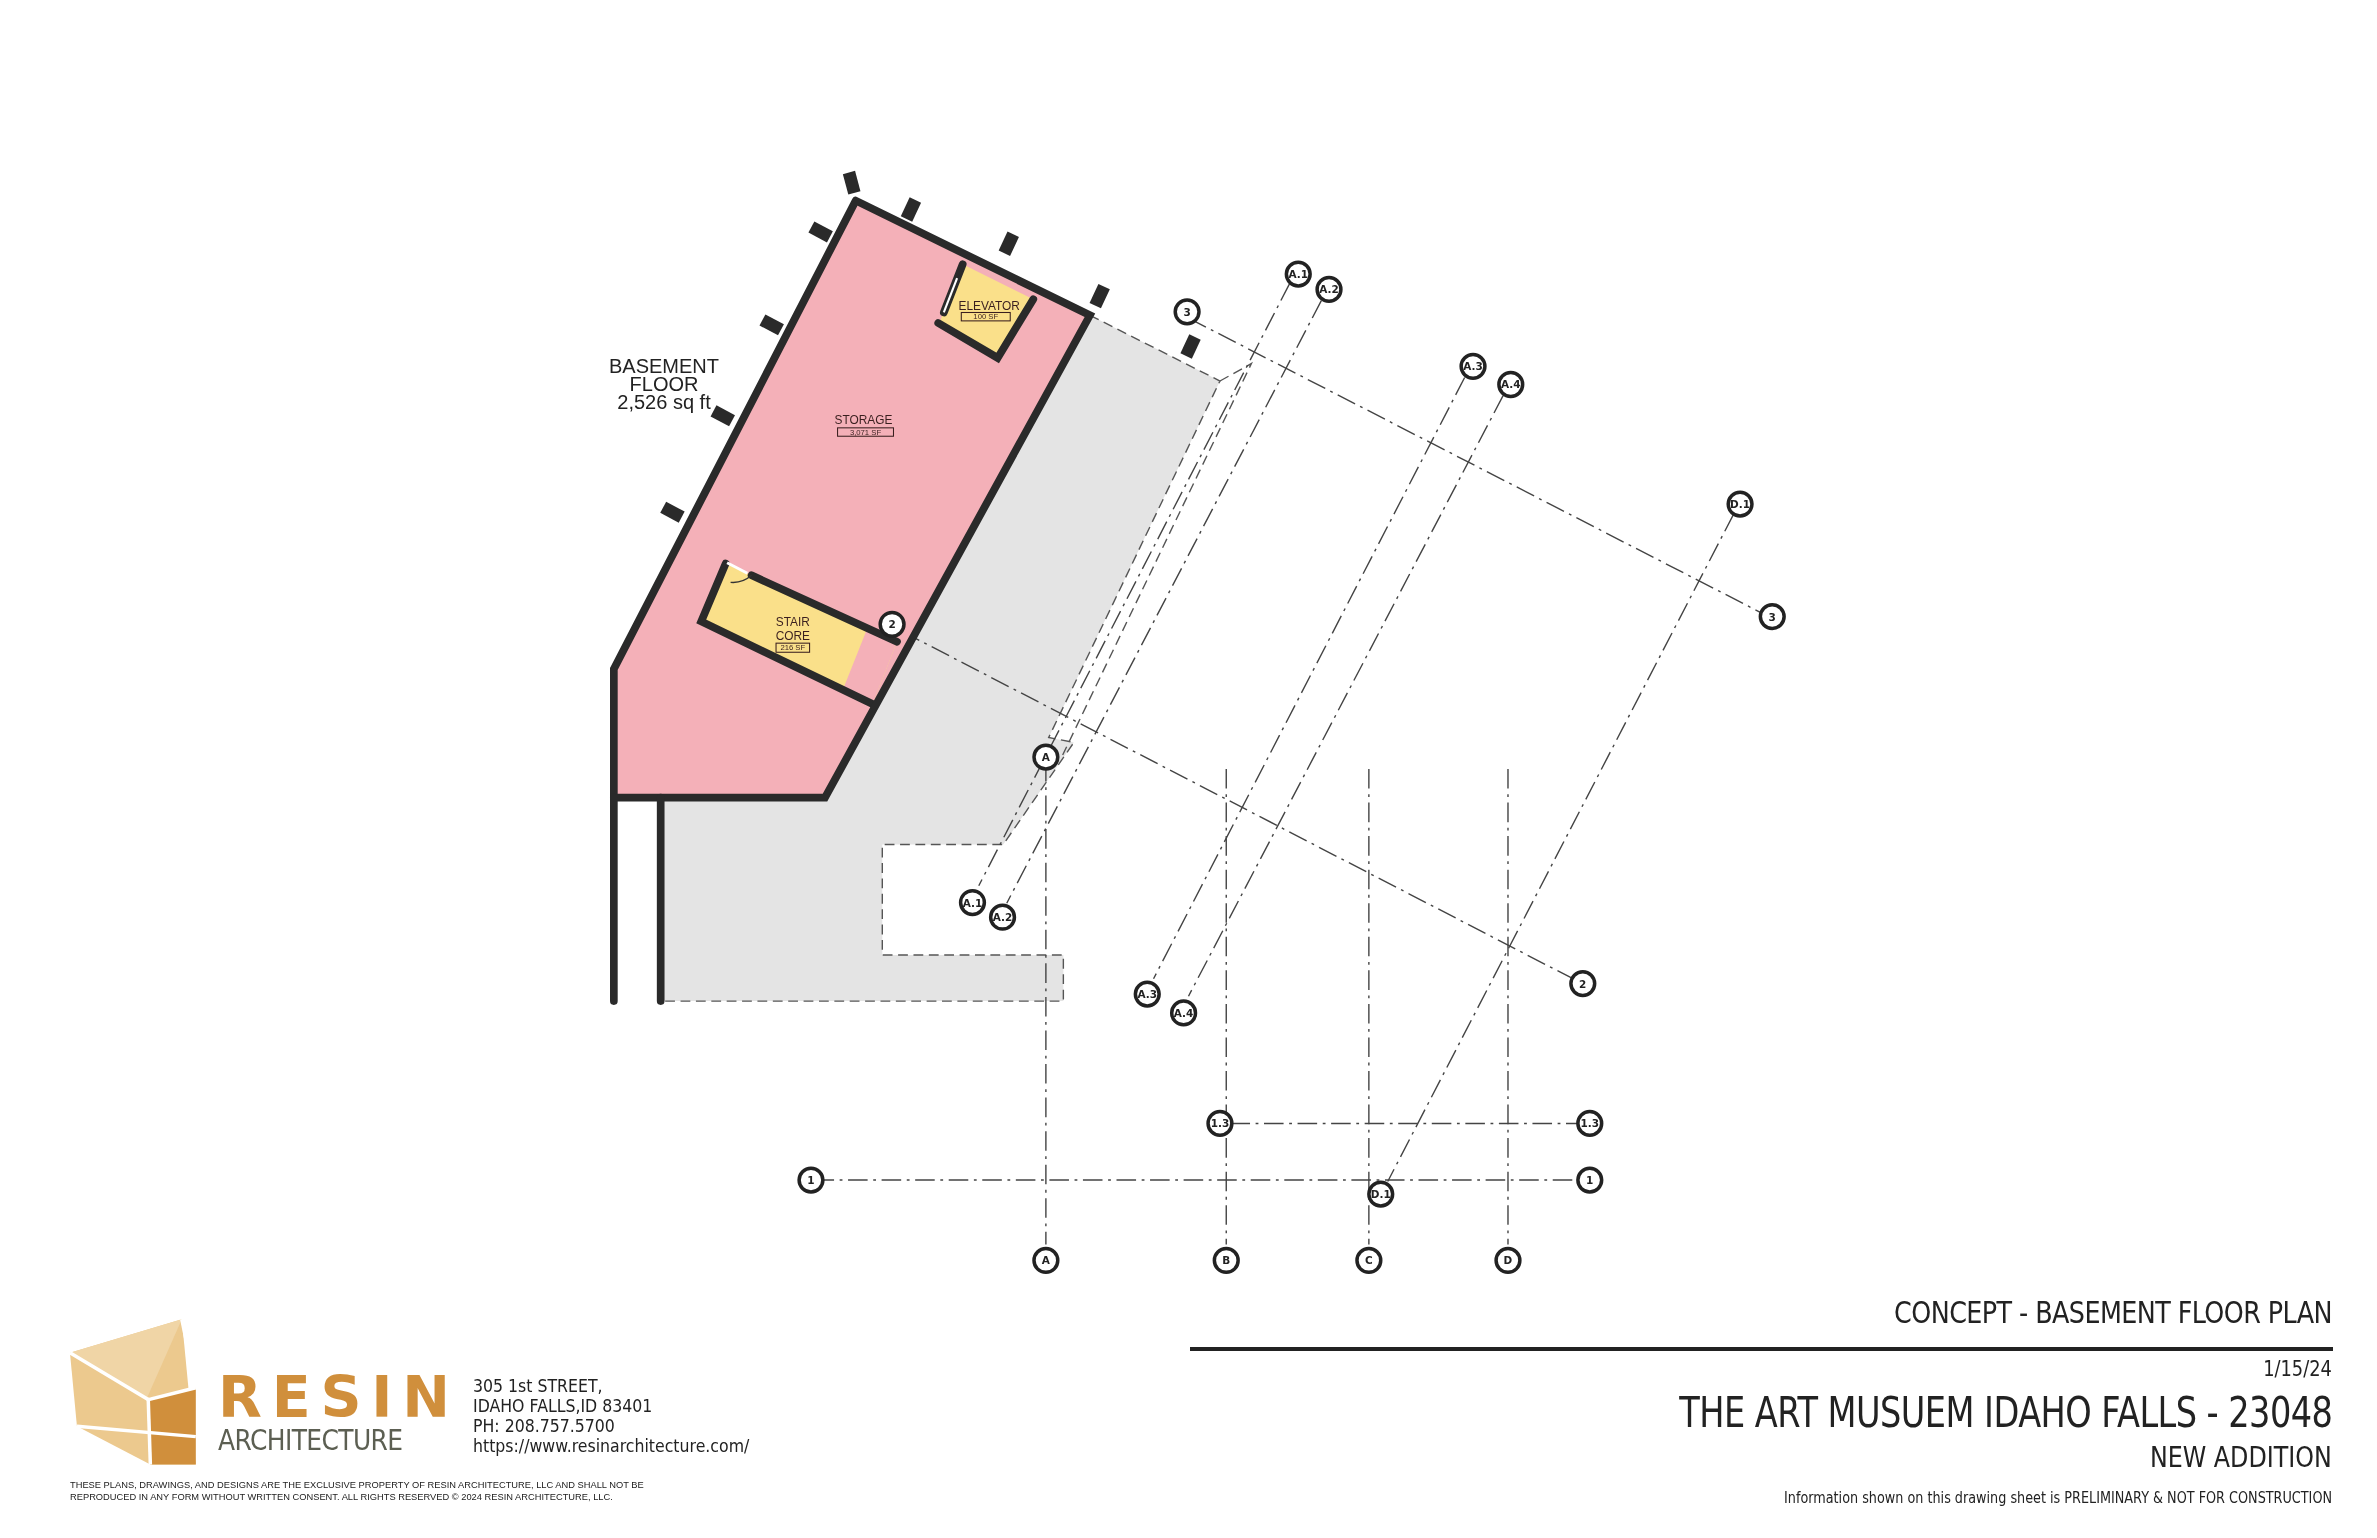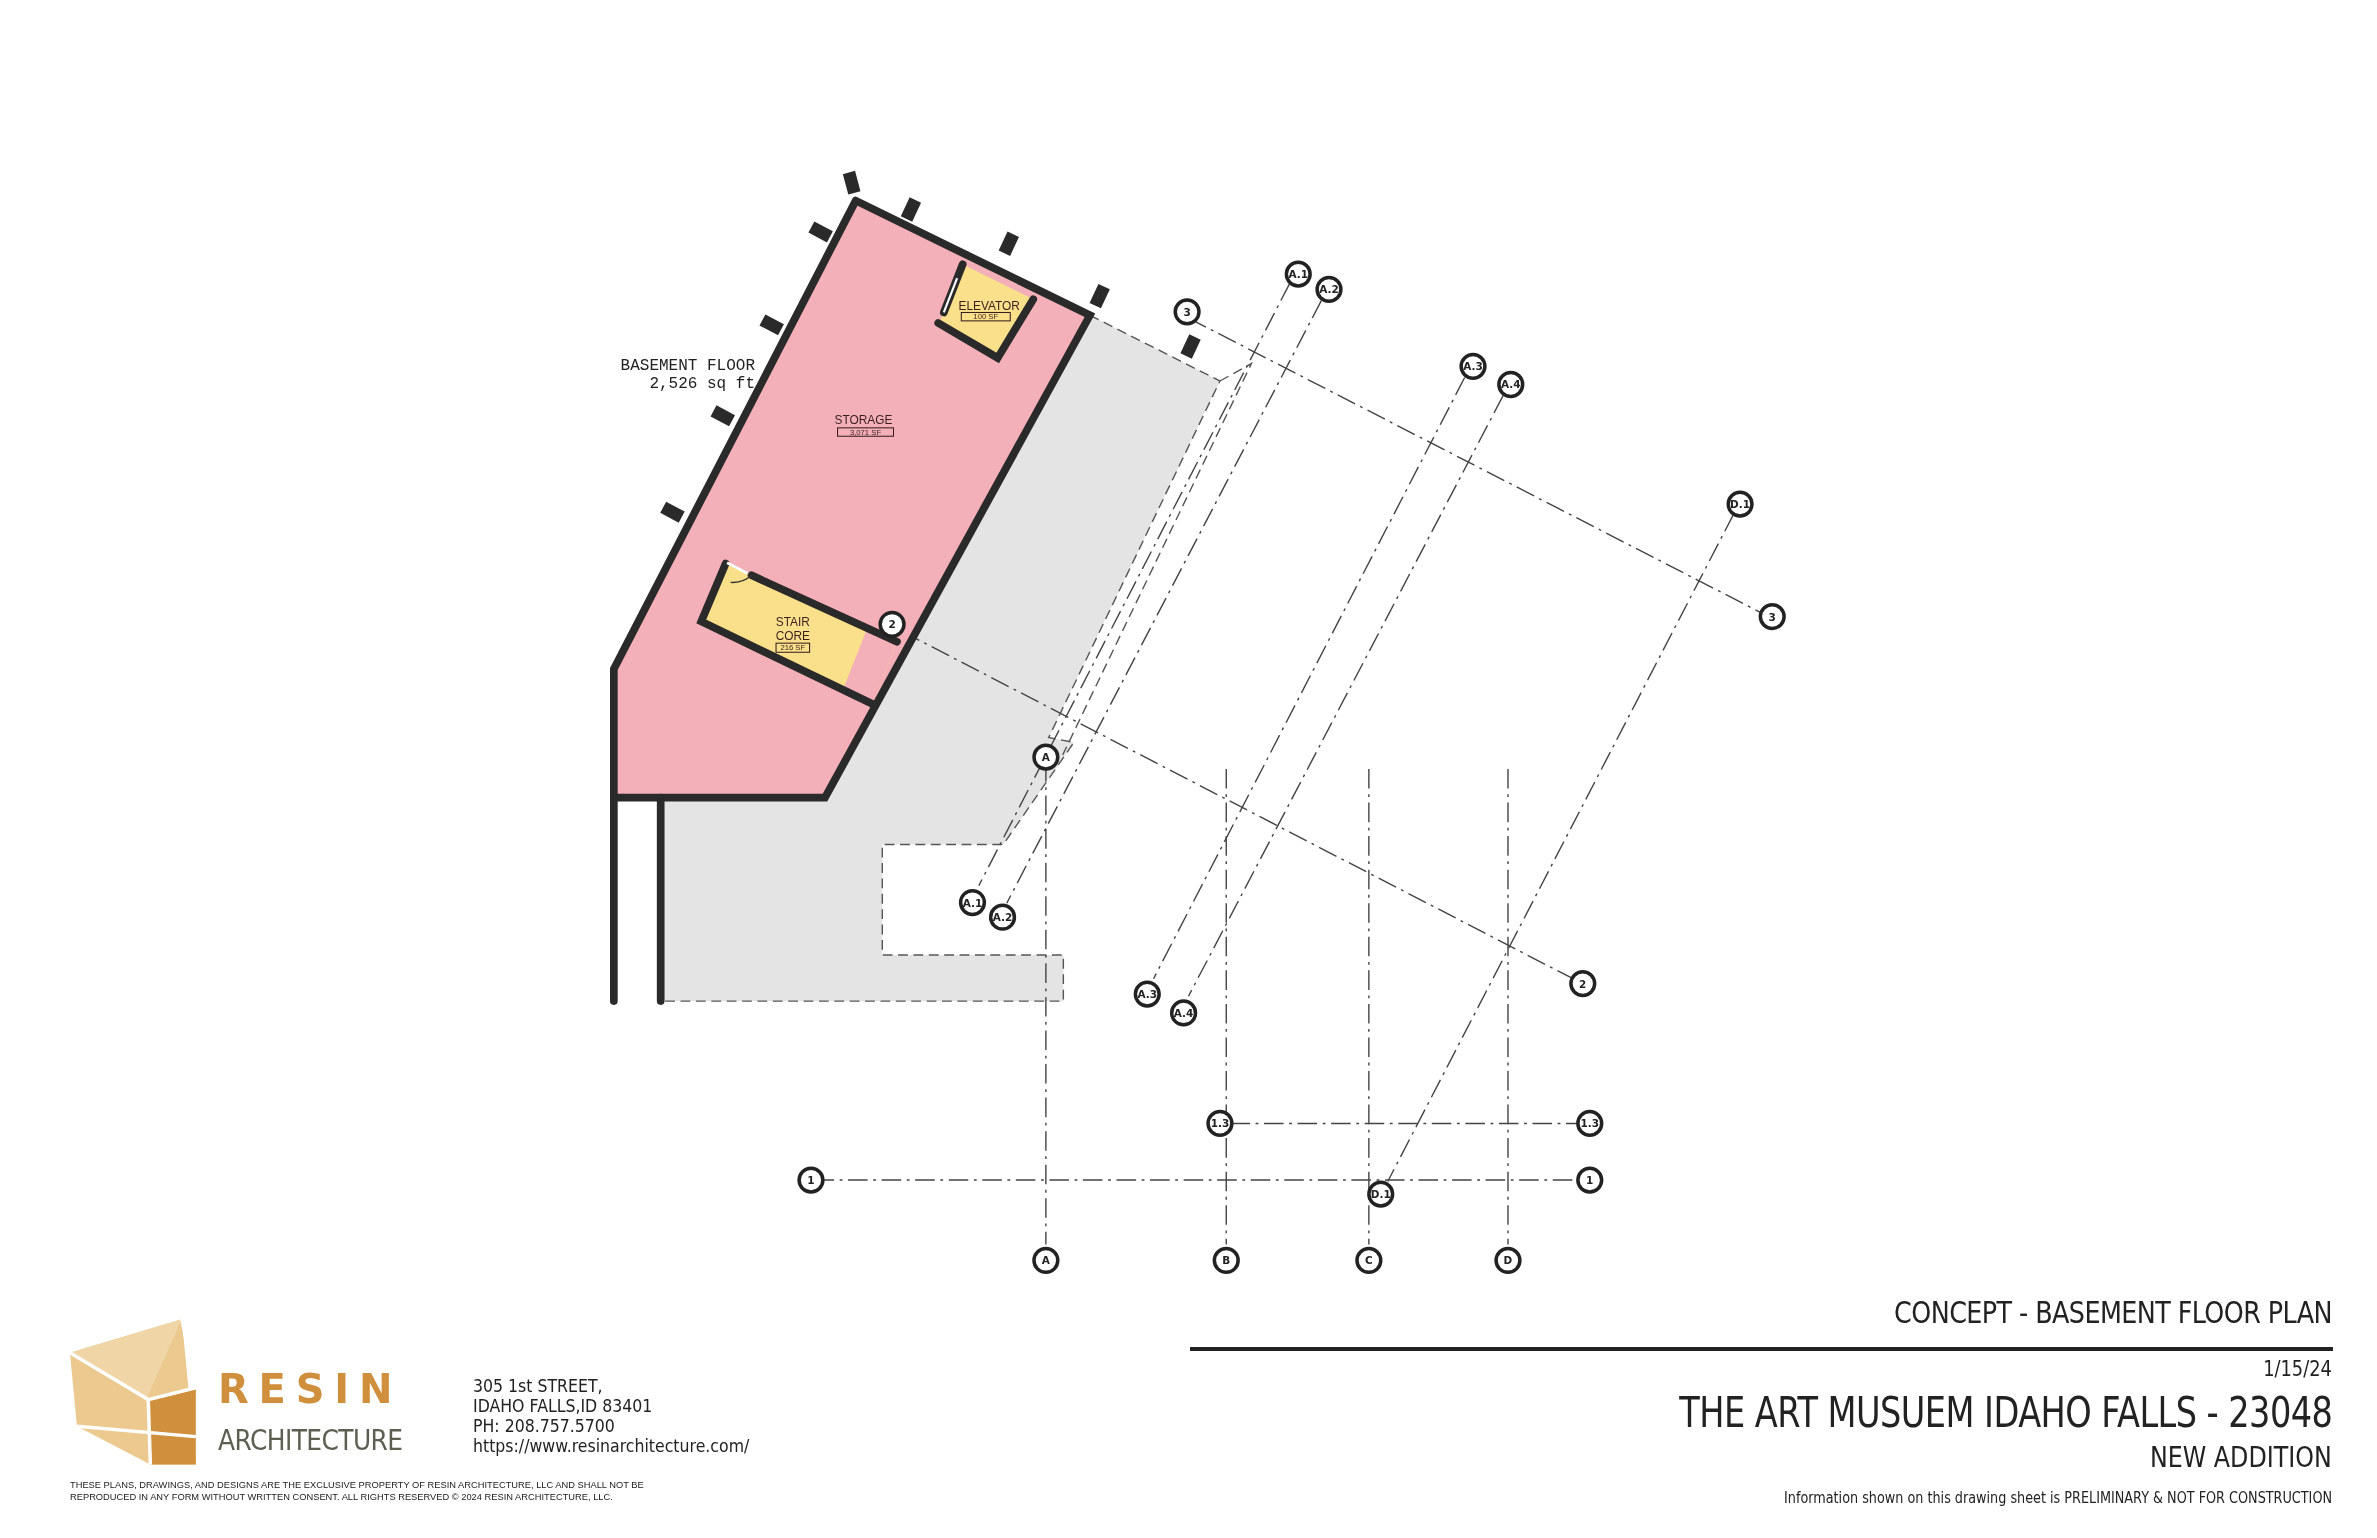--- a/index.html
+++ b/index.html
@@ -4,29 +4,29 @@
 <style>
   html,body{margin:0;padding:0;background:#fff;}
   body{width:2377px;height:1538px;position:relative;overflow:hidden;font-family:"DejaVu Sans",sans-serif;color:#222;}
   #sheet{position:absolute;left:0;top:0;width:2377px;height:1538px;}
   .bubble circle{fill:#fff;stroke:#222;stroke-width:5;}
   .bubble text{font-family:"DejaVu Sans",sans-serif;font-weight:bold;font-size:15px;fill:#222;text-anchor:middle;dominant-baseline:central;}
   .grid{stroke:#444;stroke-width:2;stroke-dasharray:28 8 4 8;fill:none;}
   .wall{stroke:#2a2a2a;stroke-width:11;fill:none;stroke-linejoin:miter;stroke-linecap:round;}
   .room-label{font-family:"Liberation Sans",sans-serif;font-size:17px;fill:#3a1f1f;text-anchor:middle;}
   .room-area{font-family:"Liberation Sans",sans-serif;font-size:11px;fill:#3a1f1f;text-anchor:middle;}
-  .floor-label{position:absolute;left:573px;top:357px;width:182px;text-align:right;font-family:Liberation Mono, monospace;font-size:16px;line-height:18px;color:#222;}
+  .floor-label{position:absolute;left:573px;top:357px;width:182px;text-align:center;font-family:Liberation Sans, sans-serif;font-size:20px;line-height:18px;color:#222;}
   .title-block{position:absolute;right:45px;text-align:right;font-family:"DejaVu Sans",sans-serif;color:#222;}
   .sheet-title{top:1294px;font-size:31px;letter-spacing:-0.7px;transform:scaleX(0.82);transform-origin:right;}
   .rule{position:absolute;left:1190px;top:1347px;width:1143px;height:3.5px;background:#222;}
   .date{top:1357px;font-size:21px;transform:scaleX(0.85);transform-origin:right;}
   .project{top:1388px;font-size:42px;letter-spacing:-0.7px;transform:scaleX(0.8);transform-origin:right;}
   .subtitle{top:1440px;font-size:29px;transform:scaleX(0.82);transform-origin:right;}
   .disclaimer{top:1488px;font-size:16px;transform:scaleX(0.8);transform-origin:right;}
-  .brand-name{position:absolute;left:218px;top:1369px;font-family:"DejaVu Sans",sans-serif;font-size:40px;font-weight:bold;letter-spacing:9.8px;color:#d08f3c;line-height:1;}
+  .brand-name{position:absolute;left:218px;top:1369px;font-family:"DejaVu Sans",sans-serif;font-size:57px;font-weight:bold;letter-spacing:9.8px;color:#d08f3c;line-height:1;}
   .brand-sub{position:absolute;left:218px;top:1426px;font-family:"DejaVu Sans",sans-serif;font-size:29px;color:#5c5f52;line-height:1;letter-spacing:-0.7px;transform:scaleX(0.86);transform-origin:left;}
   .address{position:absolute;left:473px;top:1376px;font-family:"DejaVu Sans",sans-serif;font-size:17.5px;line-height:20px;color:#222;transform:scaleX(0.9);transform-origin:left;}
   .address div{white-space:nowrap;}
   .copyright{position:absolute;left:70px;top:1479px;font-family:"Liberation Sans",sans-serif;font-size:9.8px;line-height:12px;color:#222;width:713px;transform:scaleX(0.95);transform-origin:left;}
 </style>
 </head>
 <body>
 
 <svg id="sheet" viewBox="0 0 3400 2200" width="2377" height="1538" xmlns="http://www.w3.org/2000/svg">
 

